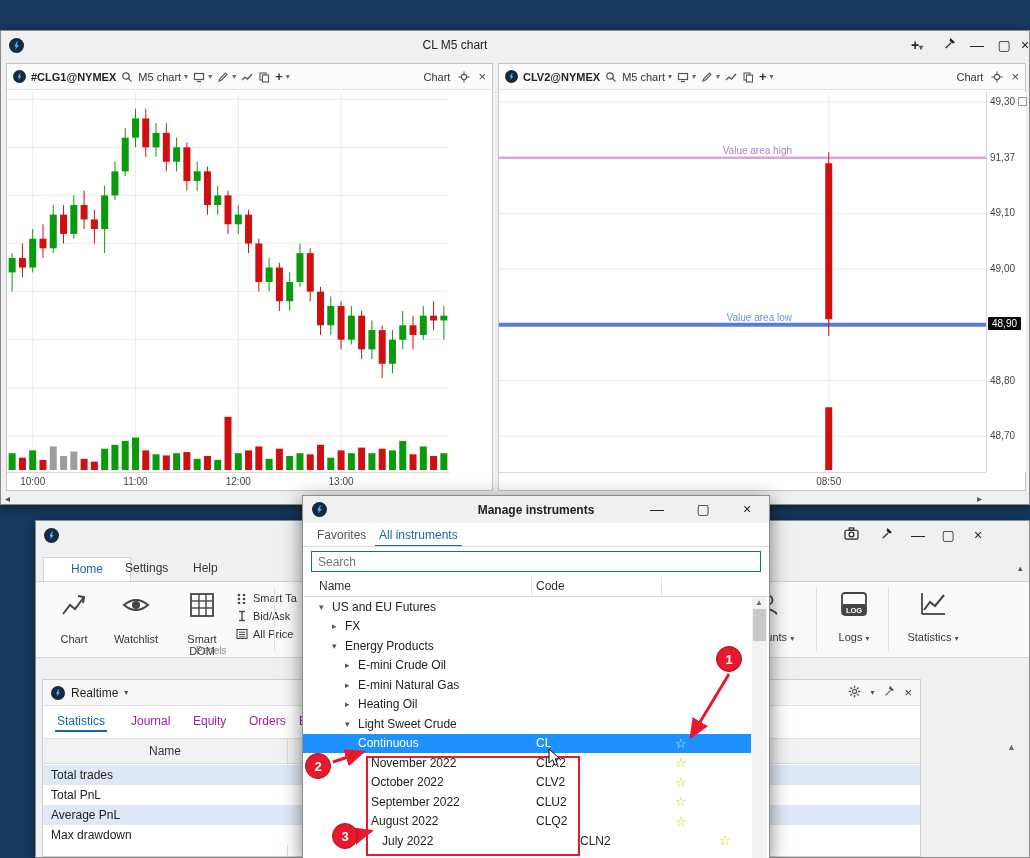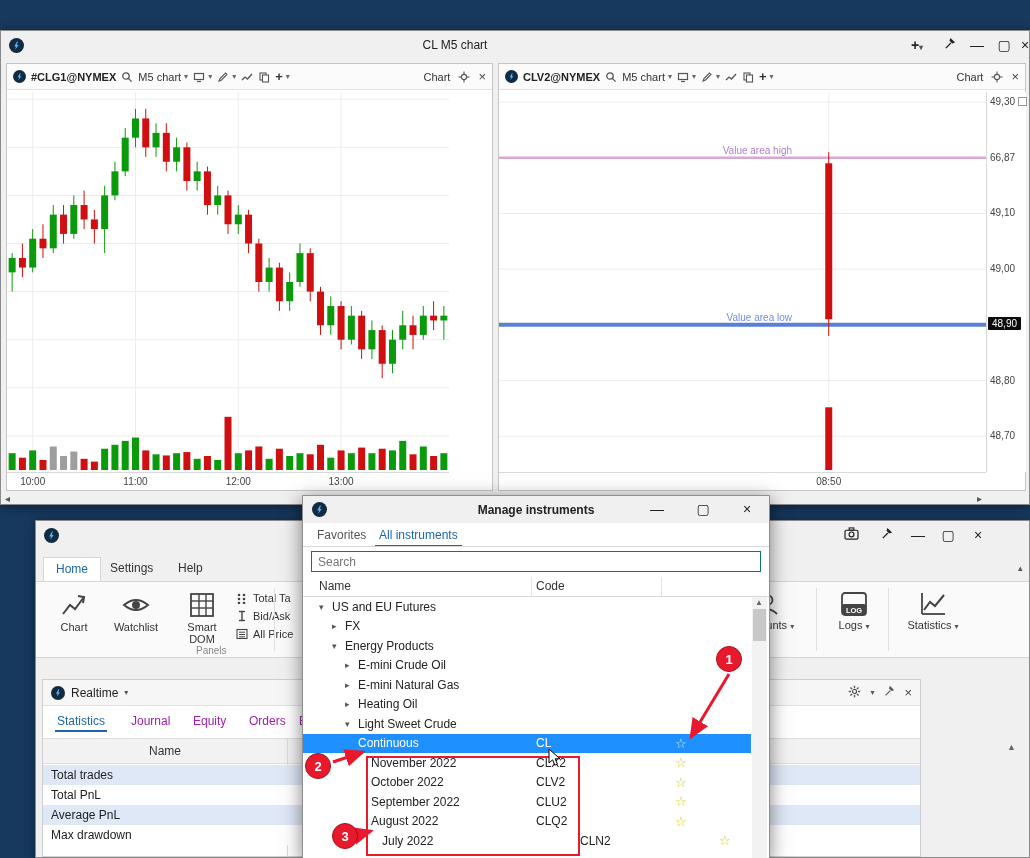--- a/index.html
+++ b/index.html
@@ -22,24 +22,24 @@
   .ph-right{margin-left:auto;display:flex;align-items:center;gap:8px;}
   .plot{position:absolute;top:28px;left:0;}
   .price-axis{position:absolute;top:0;bottom:18px;border-left:1px solid #d9d9d9;background:#fff;}
   .pa-tick{position:absolute;left:3px;font-size:10px;color:#444;display:flex;align-items:center;gap:3px;}
   .pa-badge{position:absolute;left:1px;background:#0c0c0c;color:#fff;font-size:10px;padding:1px 4px;border-radius:1px;}
   .axis-ico{width:9px;height:9px;border:1px solid #999;display:inline-block;}
   .time-axis{position:absolute;left:0;bottom:0;height:18px;border-top:1px solid #d9d9d9;background:#fff;font-size:10px;color:#444;}
   .ta-lbl{position:absolute;top:3px;width:34px;text-align:center;}
   .hscroll{position:absolute;left:4px;right:4px;height:12px;color:#555;font-size:10px;}
   
-  .rtab{position:absolute;top:36px;height:25px;padding:4px 12px;font-size:12px;color:#333;}
+  .rtab{position:absolute;top:36px;height:25px;padding:4px 27px;font-size:12px;color:#333;}
   .rtab.sel{background:#fff;border:1px solid #d5d5d5;border-bottom:1px solid #fff;color:#1a66b0;}
   .ribbon-body{position:absolute;left:0;right:0;top:60px;height:77px;background:#fafafa;border-top:1px solid #d5d5d5;border-bottom:1px solid #d5d5d5;}
-  .bigbtn{position:absolute;top:5px;width:56px;height:66px;display:flex;flex-direction:column;align-items:center;justify-content:flex-start;gap:0;font-size:11px;color:#333;text-align:center;}
+  .bigbtn{position:absolute;top:5px;width:56px;height:66px;display:flex;flex-direction:column;align-items:center;justify-content:flex-start;gap:12px;font-size:11px;color:#333;text-align:center;}
   .bigbtn .bico{margin-top:4px;}
   .smallrow{position:absolute;height:16px;display:flex;align-items:center;gap:5px;font-size:11px;color:#333;white-space:nowrap;overflow:hidden;}
   .grouplabel{position:absolute;bottom:1px;font-size:10px;color:#888;}
   .vsep{position:absolute;top:6px;bottom:6px;width:1px;background:#e0e0e0;}
   .dd{font-size:8px;color:#555;}
   
   .rt-panel{position:absolute;background:#fff;border:1px solid #cfcfcf;}
   .rt-header{position:absolute;left:0;right:0;top:0;height:26px;background:#f6f6f6;border-bottom:1px solid #e0e0e0;display:flex;align-items:center;gap:6px;padding:0 8px;font-size:12px;color:#222;}
   .rt-tab{position:absolute;top:32px;font-size:12px;color:#a21caf;padding:2px 2px;}
   .rt-tab.sel{color:#1a66b0;border-bottom:2px solid #1a66b0;}
@@ -367,21 +367,21 @@
             <line x1="0" y1="65.72599999999721" x2="487" y2="65.72599999999721" stroke="#d9a7d4" stroke-width="2.5"></line>
             <text x="293" y="61.725999999997214" text-anchor="end" fill="#b07fd0" font-size="10" font-family="Liberation Sans, sans-serif">Value area high</text>
             <line x1="0" y1="232.8259999999996" x2="487" y2="232.8259999999996" stroke="#5b7fd6" stroke-width="4"></line>
             <text x="293" y="228.8259999999996" text-anchor="end" fill="#6f8fe0" font-size="10" font-family="Liberation Sans, sans-serif">Value area low</text>
             <line x1="329.73958333333337" y1="60.15599999999832" x2="329.73958333333337" y2="243.96599999999736" stroke="#d01010" stroke-width="1"></line>
             <rect x="326.23958333333337" y="71.29600000000006" width="7" height="155.96000000000066" fill="#d01010"></rect>
             <rect x="326.23958333333337" y="315.28" width="7" height="62.720000000000006" fill="#d01010"></rect>
           </svg></div>
       <div class="price-axis" style="left:487px;top:28px;width:40px;">
           <div class="pa-tick" style="top: 4.026px;">49,30<span class="axis-ico"></span></div>
-          <div class="pa-tick" style="top: 59.726px;">66,87</div>
+          <div class="pa-tick" style="top: 59.726px;">91,37</div>
           <div class="pa-tick" style="top: 115.426px;">49,10</div>
           <div class="pa-tick" style="top: 171.126px;">49,00</div>
           <div class="pa-tick" style="top: 226.826px;">48,90</div>
           <div class="pa-tick" style="top: 282.526px;">48,80</div>
           <div class="pa-tick" style="top: 338.226px;">48,70</div>
           <div class="pa-badge" style="top: 224.826px;">48,90</div>
         </div>
       <div class="time-axis" style="width:487px;">
           <span class="ta-lbl" style="left: 312.74px;">08:50</span>
         </div>
@@ -451,21 +451,21 @@
 
       <div class="smallrow" style="left:200px;top:8px;width:72px;">
         <svg width="12" height="12" viewBox="0 0 12 12">
             <circle cx="3" cy="3" r="1.3" fill="#444"></circle>
             <circle cx="8" cy="3" r="1.3" fill="#444"></circle>
             <circle cx="3" cy="7" r="1.3" fill="#444"></circle>
             <circle cx="8" cy="7" r="1.3" fill="#444"></circle>
             <circle cx="3" cy="11" r="1.3" fill="#444"></circle>
             <circle cx="8" cy="11" r="1.3" fill="#444"></circle>
           </svg>
-        <span>Total Ta</span>
+        <span>Smart Ta</span>
       </div>
       <div class="smallrow" style="left:200px;top:26px;width:72px;">
         <svg width="12" height="12" viewBox="0 0 12 12">
             <line x1="6" y1="1.5" x2="6" y2="10.5" stroke="#444" stroke-width="1.4"></line>
             <line x1="3" y1="1.5" x2="9" y2="1.5" stroke="#444" stroke-width="1.4"></line>
             <line x1="3" y1="10.5" x2="9" y2="10.5" stroke="#444" stroke-width="1.4"></line>
           </svg>
         <span>Bid/Ask</span>
       </div>
       <div class="smallrow" style="left:200px;top:44px;width:72px;">

